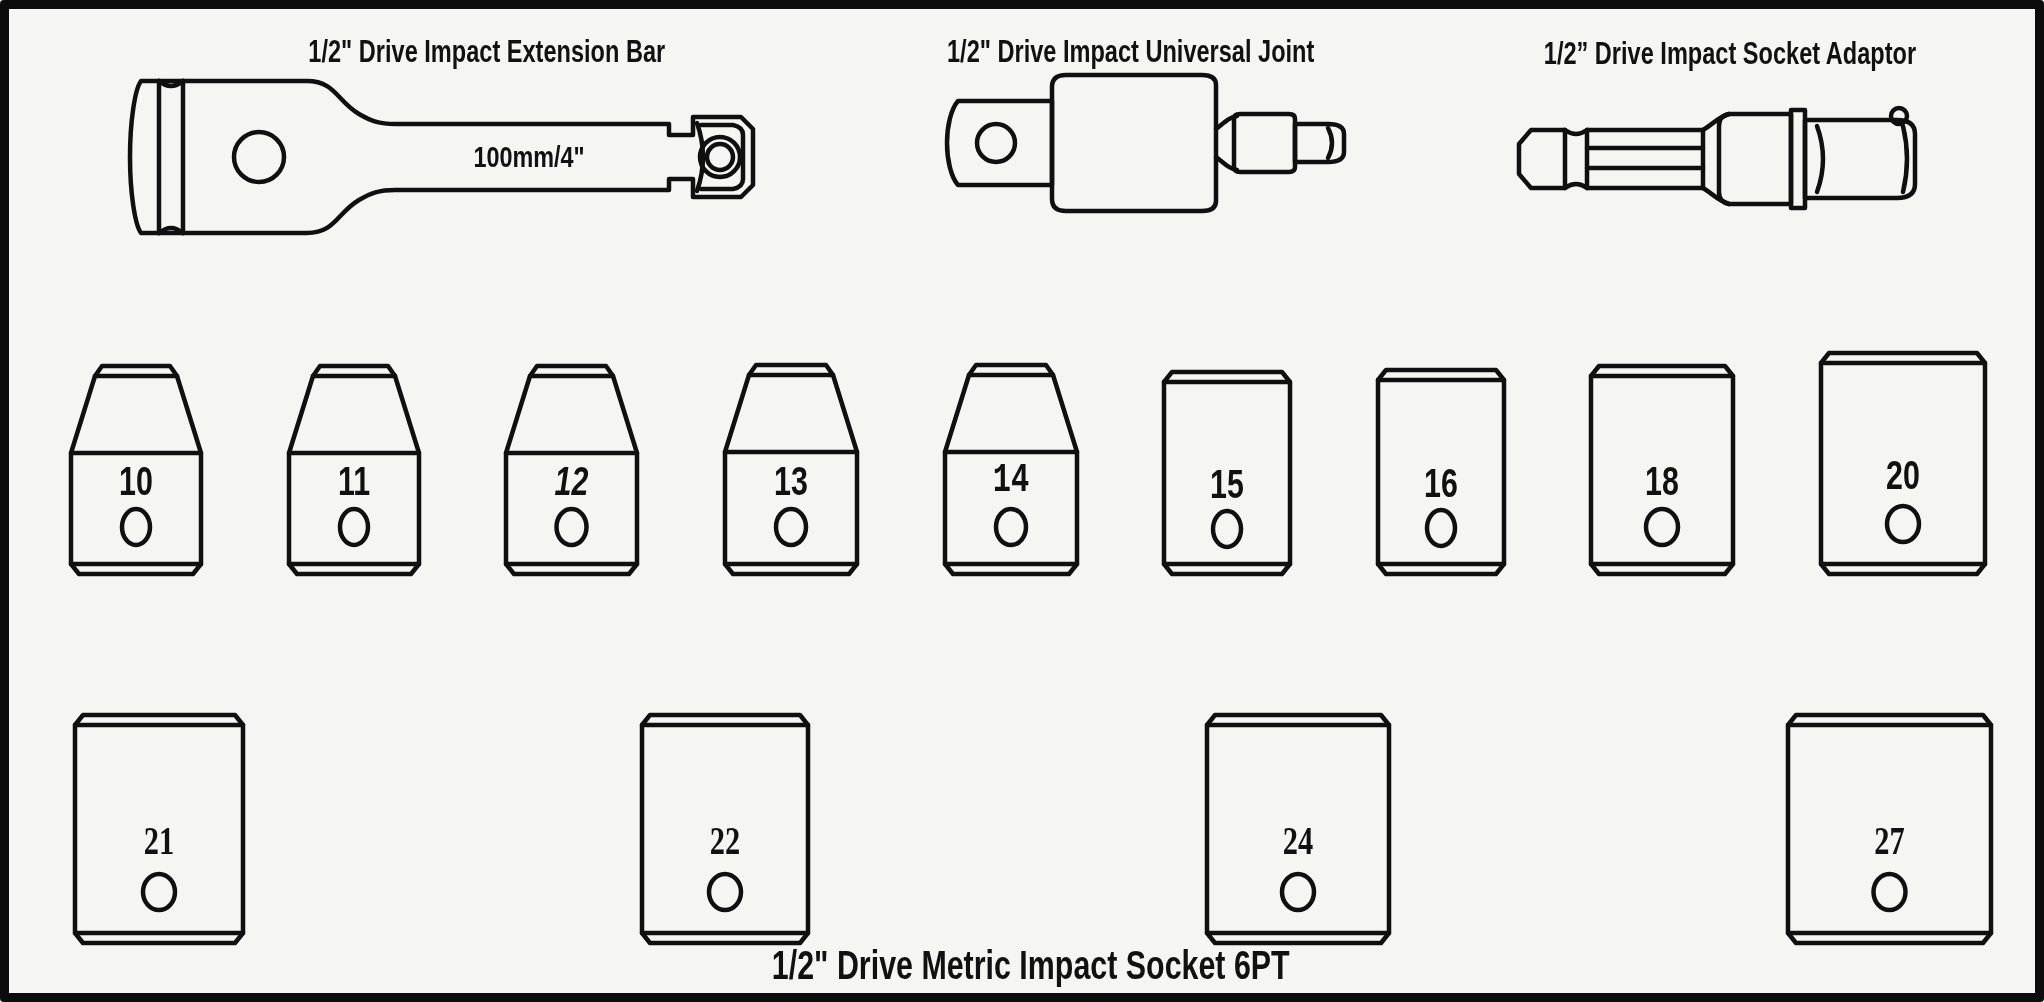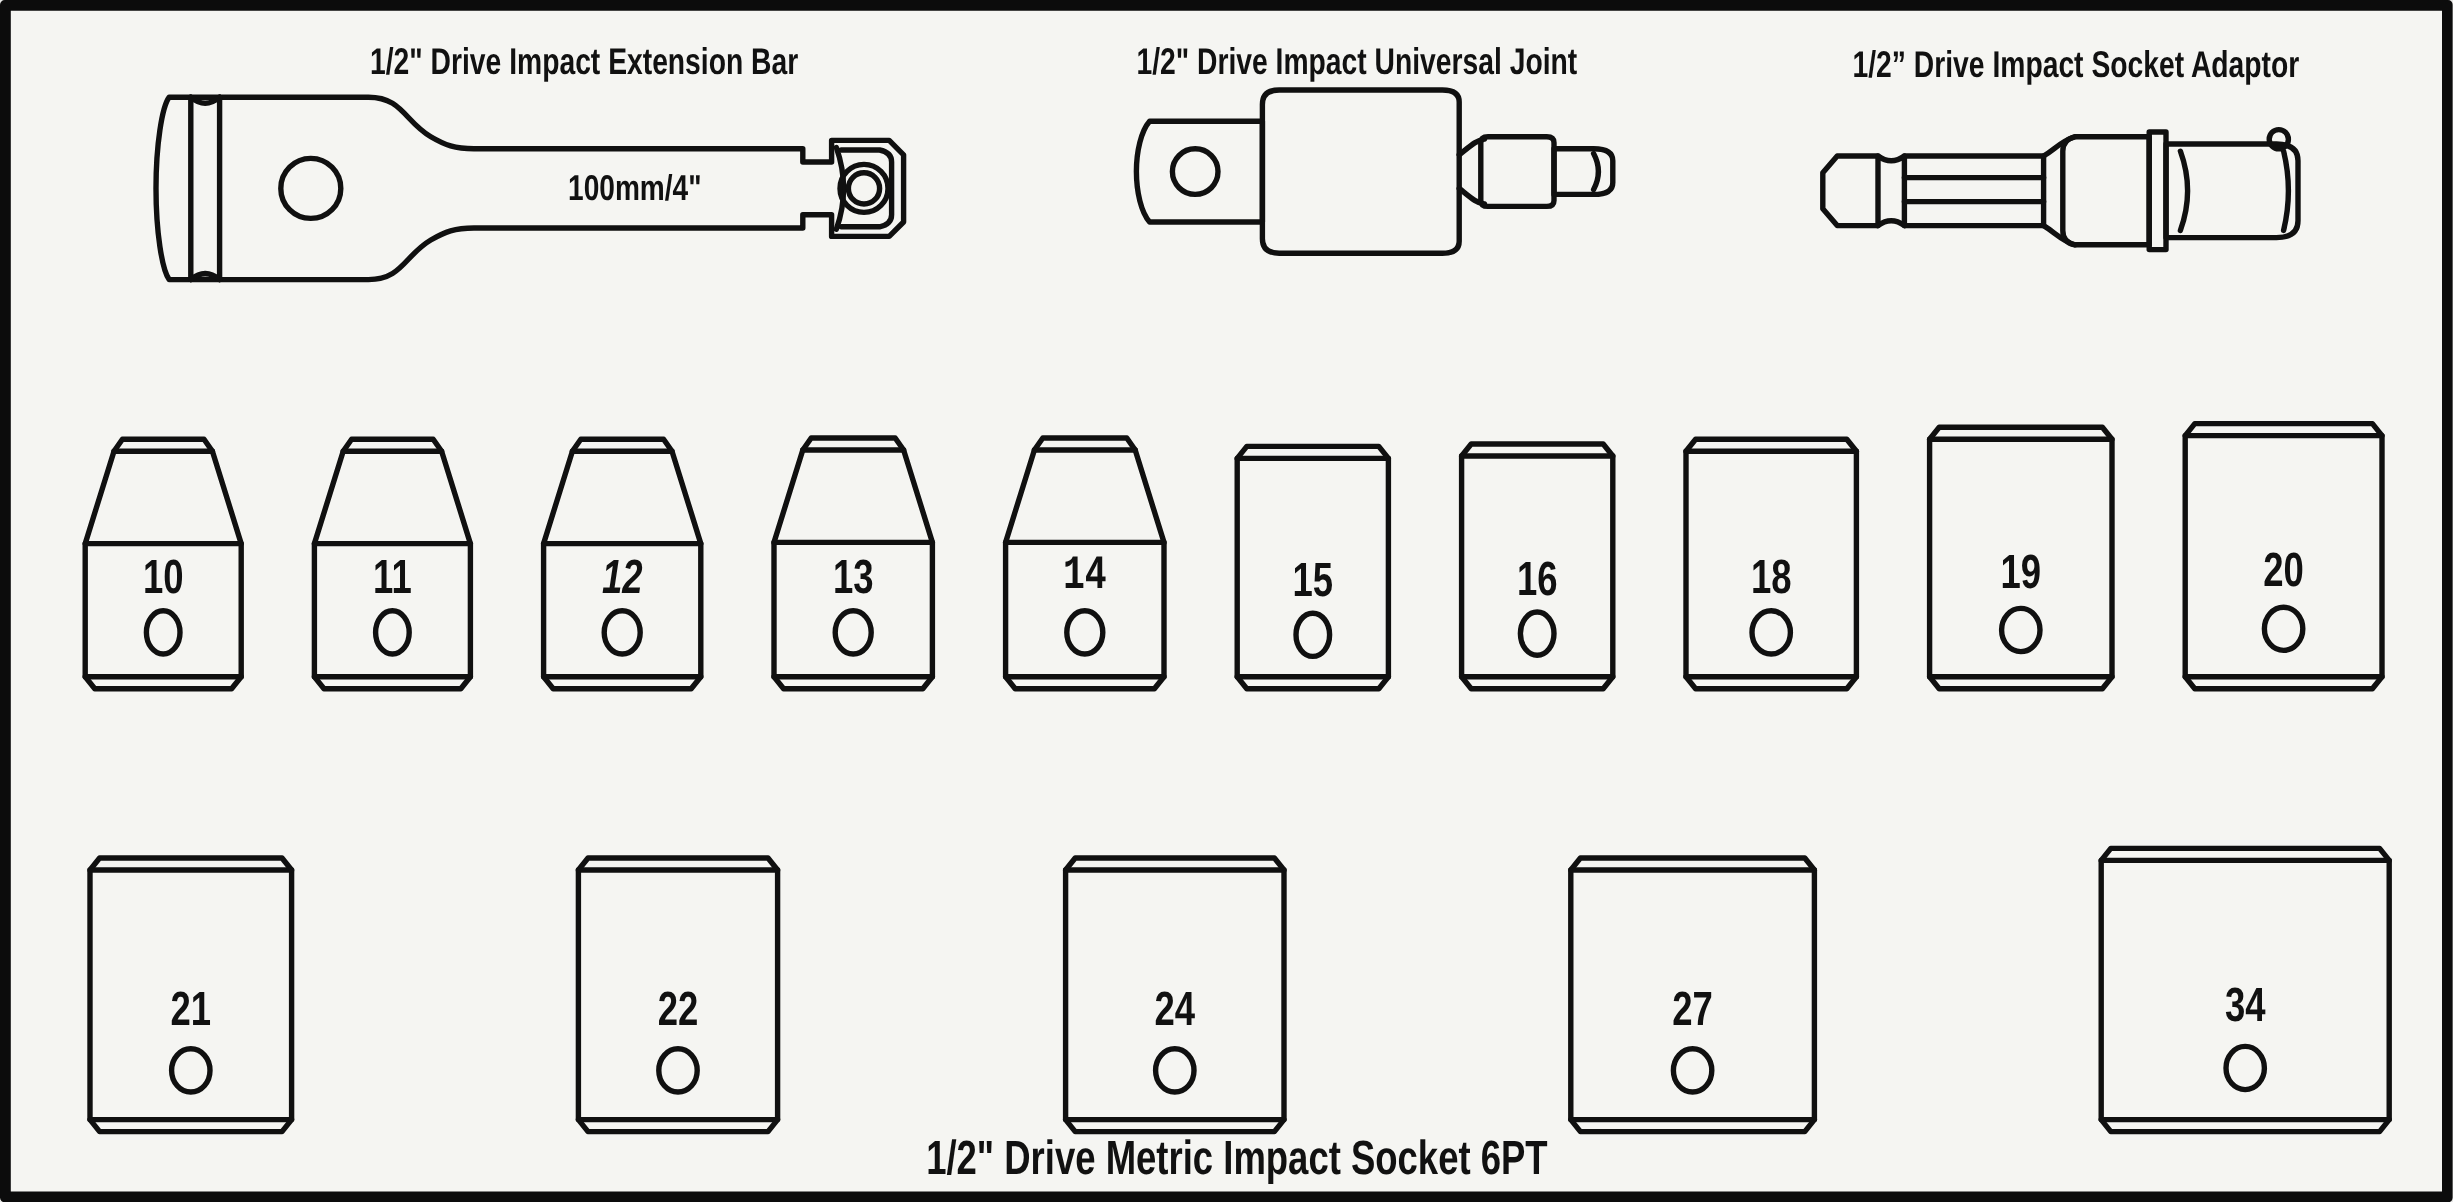--- a/index.html
+++ b/index.html
@@ -35,21 +35,21 @@
     font-size:40px;
   }
   .drawing{position:absolute;}
   .sock-row{
     position:absolute;
     display:flex;
     justify-content:space-between;
     align-items:flex-end;
   }
   #row1{left:58px;top:337px;width:1922px;height:232px;}
-  #row2{left:62px;top:694px;width:1924px;height:244px;}
+  #row2{left:62px;top:694px;width:1924px;height:244px;font-family:Liberation Serif, serif;}
   .socket{position:relative;flex:0 0 auto;}
   .socket svg{position:absolute;left:0;top:0;}
   .num{
     position:absolute;left:0;right:0;
     text-align:center;
     font-size:40px;
     font-weight:700;
     line-height:40px;
   }
   svg path, svg ellipse, svg circle{
@@ -192,29 +192,20 @@
       </div>
       <div class="socket" style="width: 150px; height: 216px;">
         <svg width="150" height="216" viewBox="0 0 150 216">
     <path d="M4 14 L12 4 L138 4 L146 14 L146 202 L138 212 L12 212 L4 202 Z"></path>
           <path d="M4 14 L146 14"></path>
            <path d="M4 202 L146 202"></path>
     <ellipse cx="75" cy="165" rx="16" ry="18"></ellipse>
   </svg>
         <div class="num cond" style="top:99px">18</div>
       </div>
-      <div class="socket" style="width: 160px; height: 226px;">
-        <svg width="160" height="226" viewBox="0 0 160 226">
-    <path d="M4 14 L12 4 L148 4 L156 14 L156 212 L148 222 L12 222 L4 212 Z"></path>
-          <path d="M4 14 L156 14"></path>
-           <path d="M4 212 L156 212"></path>
-    <ellipse cx="80" cy="173" rx="16" ry="18"></ellipse>
-  </svg>
-        <div class="num cond" style="top:105px">19</div>
-      </div>
       <div class="socket" style="width: 172px; height: 229px;">
         <svg width="172" height="229" viewBox="0 0 172 229">
     <path d="M4 14 L12 4 L160 4 L168 14 L168 215 L160 225 L12 225 L4 215 Z"></path>
           <path d="M4 14 L168 14"></path>
            <path d="M4 215 L168 215"></path>
     <ellipse cx="86" cy="175" rx="16" ry="18"></ellipse>
   </svg>
         <div class="num cond" style="top:106px">20</div>
       </div>
     </div>
@@ -248,28 +239,19 @@
       </div>
       <div class="socket" style="width: 211px; height: 236px;">
         <svg width="211" height="236" viewBox="0 0 211 236">
     <path d="M4 14 L12 4 L199 4 L207 14 L207 222 L199 232 L12 232 L4 222 Z"></path>
           <path d="M4 14 L207 14"></path>
            <path d="M4 222 L207 222"></path>
     <ellipse cx="105.5" cy="181" rx="16" ry="18"></ellipse>
   </svg>
         <div class="num cond" style="top:110px">27</div>
       </div>
-      <div class="socket" style="width: 248px; height: 244px;">
-        <svg width="248" height="244" viewBox="0 0 248 244">
-    <path d="M4 14 L12 4 L236 4 L244 14 L244 230 L236 240 L12 240 L4 230 Z"></path>
-          <path d="M4 14 L244 14"></path>
-           <path d="M4 230 L244 230"></path>
-    <ellipse cx="124" cy="187" rx="16" ry="18"></ellipse>
-  </svg>
-        <div class="num cond" style="top:115px">34</div>
-      </div>
     </div>
 
   <div class="caption">
     <span class="cond">1/2" Drive Metric Impact Socket 6PT</span>
   </div>
 
 </div>
 
 </body></html>

